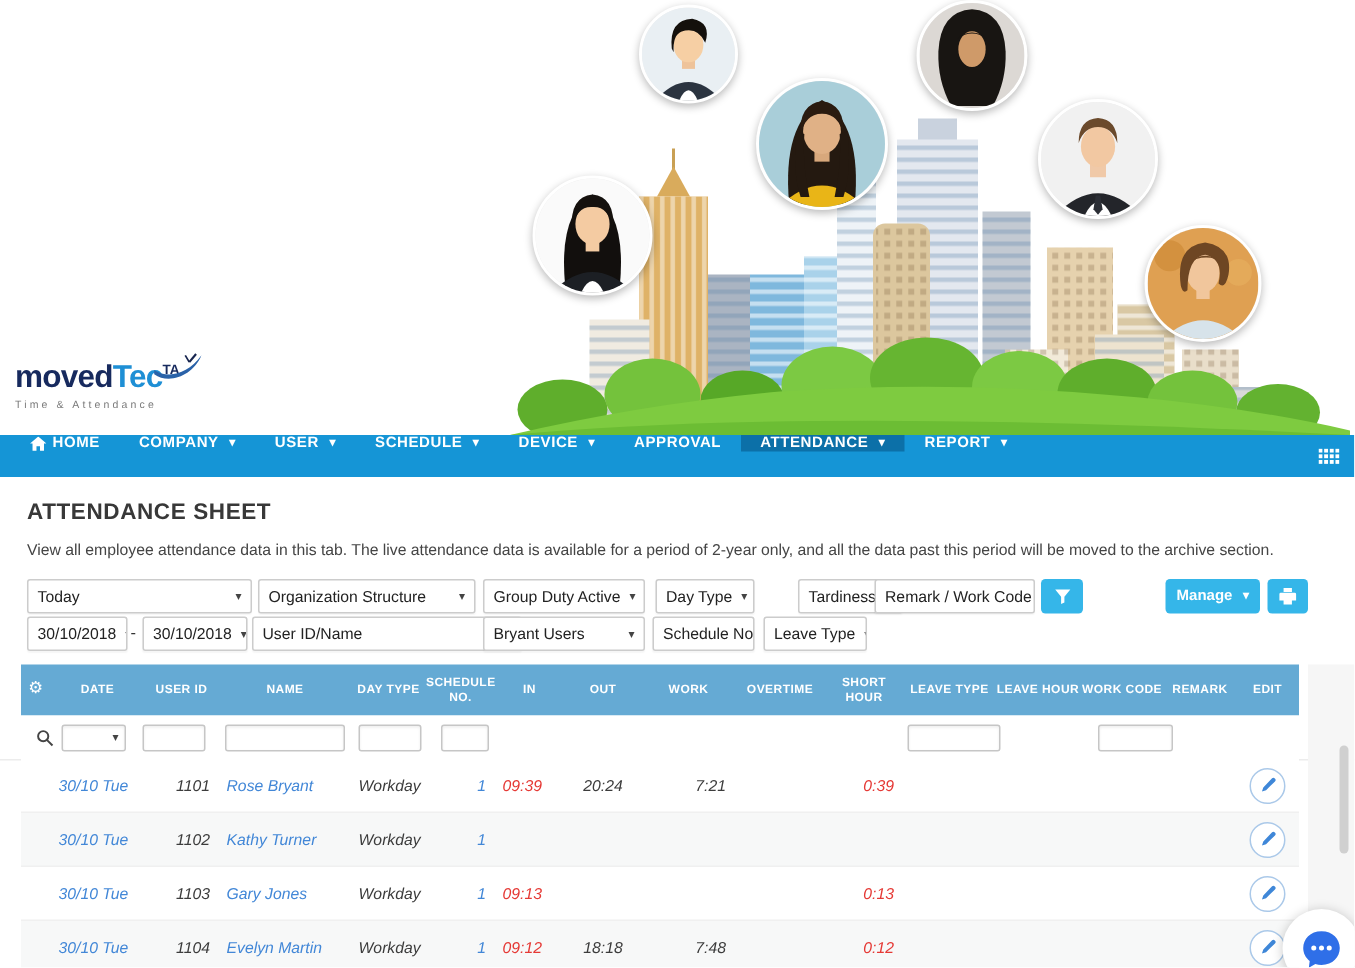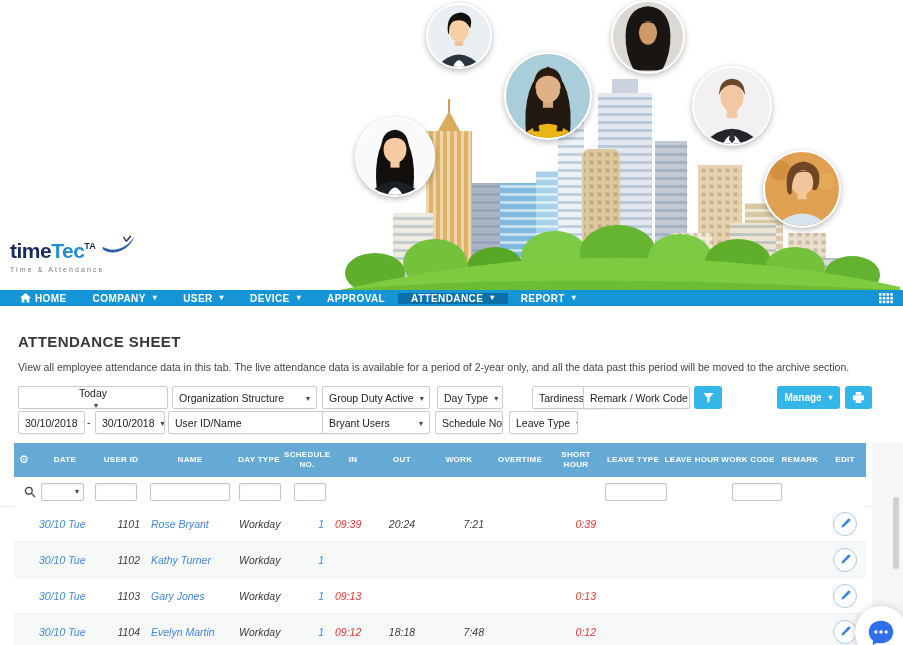--- a/index.html
+++ b/index.html
@@ -24,22 +24,22 @@
   
   .logo-box{position:absolute;left:0;top:229px;width:141px;height:58px;background:#fff;
             padding:6px 0 0 10px;box-sizing:border-box;}
   .brand-line{position:relative;white-space:nowrap;line-height:22px;}
   .brand-time{font-size:21px;font-weight:bold;color:#172a5e;letter-spacing:-.5px;}
   .brand-tec{font-size:21px;font-weight:bold;color:#1e8fd5;letter-spacing:-.5px;}
   .brand-sup{font-size:9px;font-weight:bold;color:#172a5e;vertical-align:9px;}
   .brand-swoosh{position:absolute;right:4px;top:-2px;}
   .brand-tagline{font-size:7px;letter-spacing:2.1px;color:#7a7a7a;margin-top:2px;}
   
-  .navbar{position:absolute;left:0;top:290px;width:903px;height:16px;background:var(--nav-blue);
-          display:flex;align-items:center;}
+  .navbar{position:absolute;left:0;top:290px;width:903px;height:28px;background:var(--nav-blue);
+          display:flex;align-items:flex-start;}
   .nav-item{display:flex;align-items:center;gap:4px;padding:0 13px;color:#fff;
             font-size:10px;font-weight:bold;letter-spacing:.4px;cursor:pointer;}
   .nav-item:first-child{margin-left:7px;}
   .nav-item.active{background:var(--nav-active);}
   .nav-item.hl{color:var(--support-yellow);}
   .caret::after{content:"\25BE";font-size:8px;margin-left:3px;position:relative;top:-1px;}
   .nav-grid{margin-left:auto;margin-right:10px;align-self:center;display:flex;cursor:pointer;}
   
   .page-title{position:absolute;left:18px;top:333px;font-size:15px;font-weight:bold;
               color:#383838;letter-spacing:.4px;}
@@ -224,21 +224,21 @@
         <path d="M14 100 Q50 66 86 100 Z" fill="#d7e3ea"></path>
         <rect x="44" y="50" width="12" height="14" fill="#f1c69c"></rect>
           <ellipse cx="50" cy="40" rx="15" ry="18" fill="#f1c69c"></ellipse>
         <path d="M30 52 Q25 16 52 13 Q77 17 73 42 Q70 56 64 50 Q69 28 52 24 Q36 26 36 56 Q32 60 30 52 Z" fill="#6e4623"></path>
         <path d="M36 32 Q52 18 68 32 Q58 24 44 28 Z" fill="#6e4623"></path>
         </svg>
     </div>
 
     <div class="logo-box">
       <div class="brand-line">
-        <span class="brand-time">time</span><span class="brand-tec">Tec</span><span class="brand-sup">TA</span>
+        <span class="brand-time">moved</span><span class="brand-tec">Tec</span><span class="brand-sup">TA</span>
         <svg class="brand-swoosh" width="36" height="24" viewBox="0 0 40 26">
           <path d="M2 15 C12 21 26 19 37 4 C31 19 13 26 2 18 Z" fill="#2a62a8"></path>
           <path d="M28 9 L33 3" stroke="#17254f" stroke-width="1.6"></path>
           <path d="M28 9 L25 4" stroke="#17254f" stroke-width="1.3"></path>
         </svg>
       </div>
       <div class="brand-tagline">Time &amp; Attendance</div>
     </div>
   </div>
 
@@ -247,20 +247,23 @@
       <svg width="11" height="10" viewBox="0 0 12 11">
           <path fill="#fff" d="M6 0 12 5.2 10.2 5.2 10.2 10.5 7.3 10.5 7.3 7.2 4.7 7.2 4.7 10.5 1.8 10.5 1.8 5.2 0 5.2Z"></path>
         </svg>
       <span>HOME</span>
     </div>
     <div class="nav-item caret">
         <span>COMPANY</span>
       </div>
     <div class="nav-item caret">
         <span>USER</span>
+      </div>
+    <div class="nav-item caret">
+        <span>SCHEDULE</span>
       </div>
     <div class="nav-item caret">
         <span>DEVICE</span>
       </div>
     <div class="nav-item">
         <span>APPROVAL</span>
       </div>
     <div class="nav-item caret active">
         <span>ATTENDANCE</span>
       </div>
@@ -283,21 +286,21 @@
             <rect x="7" y="7" width="2.4" height="2.4"></rect>
             <rect x="10.5" y="7" width="2.4" height="2.4"></rect>
       </g>
         </svg>
     </div>
   </div>
 
   <div class="page-title">ATTENDANCE SHEET</div>
   <div class="page-desc">View all employee attendance data in this tab. The live attendance data is available for a period of 2-year only, and all the data past this period will be moved to the archive section.</div>
 
-  <div class="fsel fr1" style="left:18px;width:150px;flex-direction:column;">
+  <div class="fsel fr1" style="left:18px;width:150px;">
       <span>Today</span>
       <span class="caret"></span>
     </div>
   <div class="fsel fr1" style="left:172px;width:145px;">
       <span>Organization Structure</span>
       <span class="caret"></span>
     </div>
   <div class="fsel fr1" style="left:322px;width:108px;">
       <span>Group Duty Active</span>
       <span class="caret"></span>

